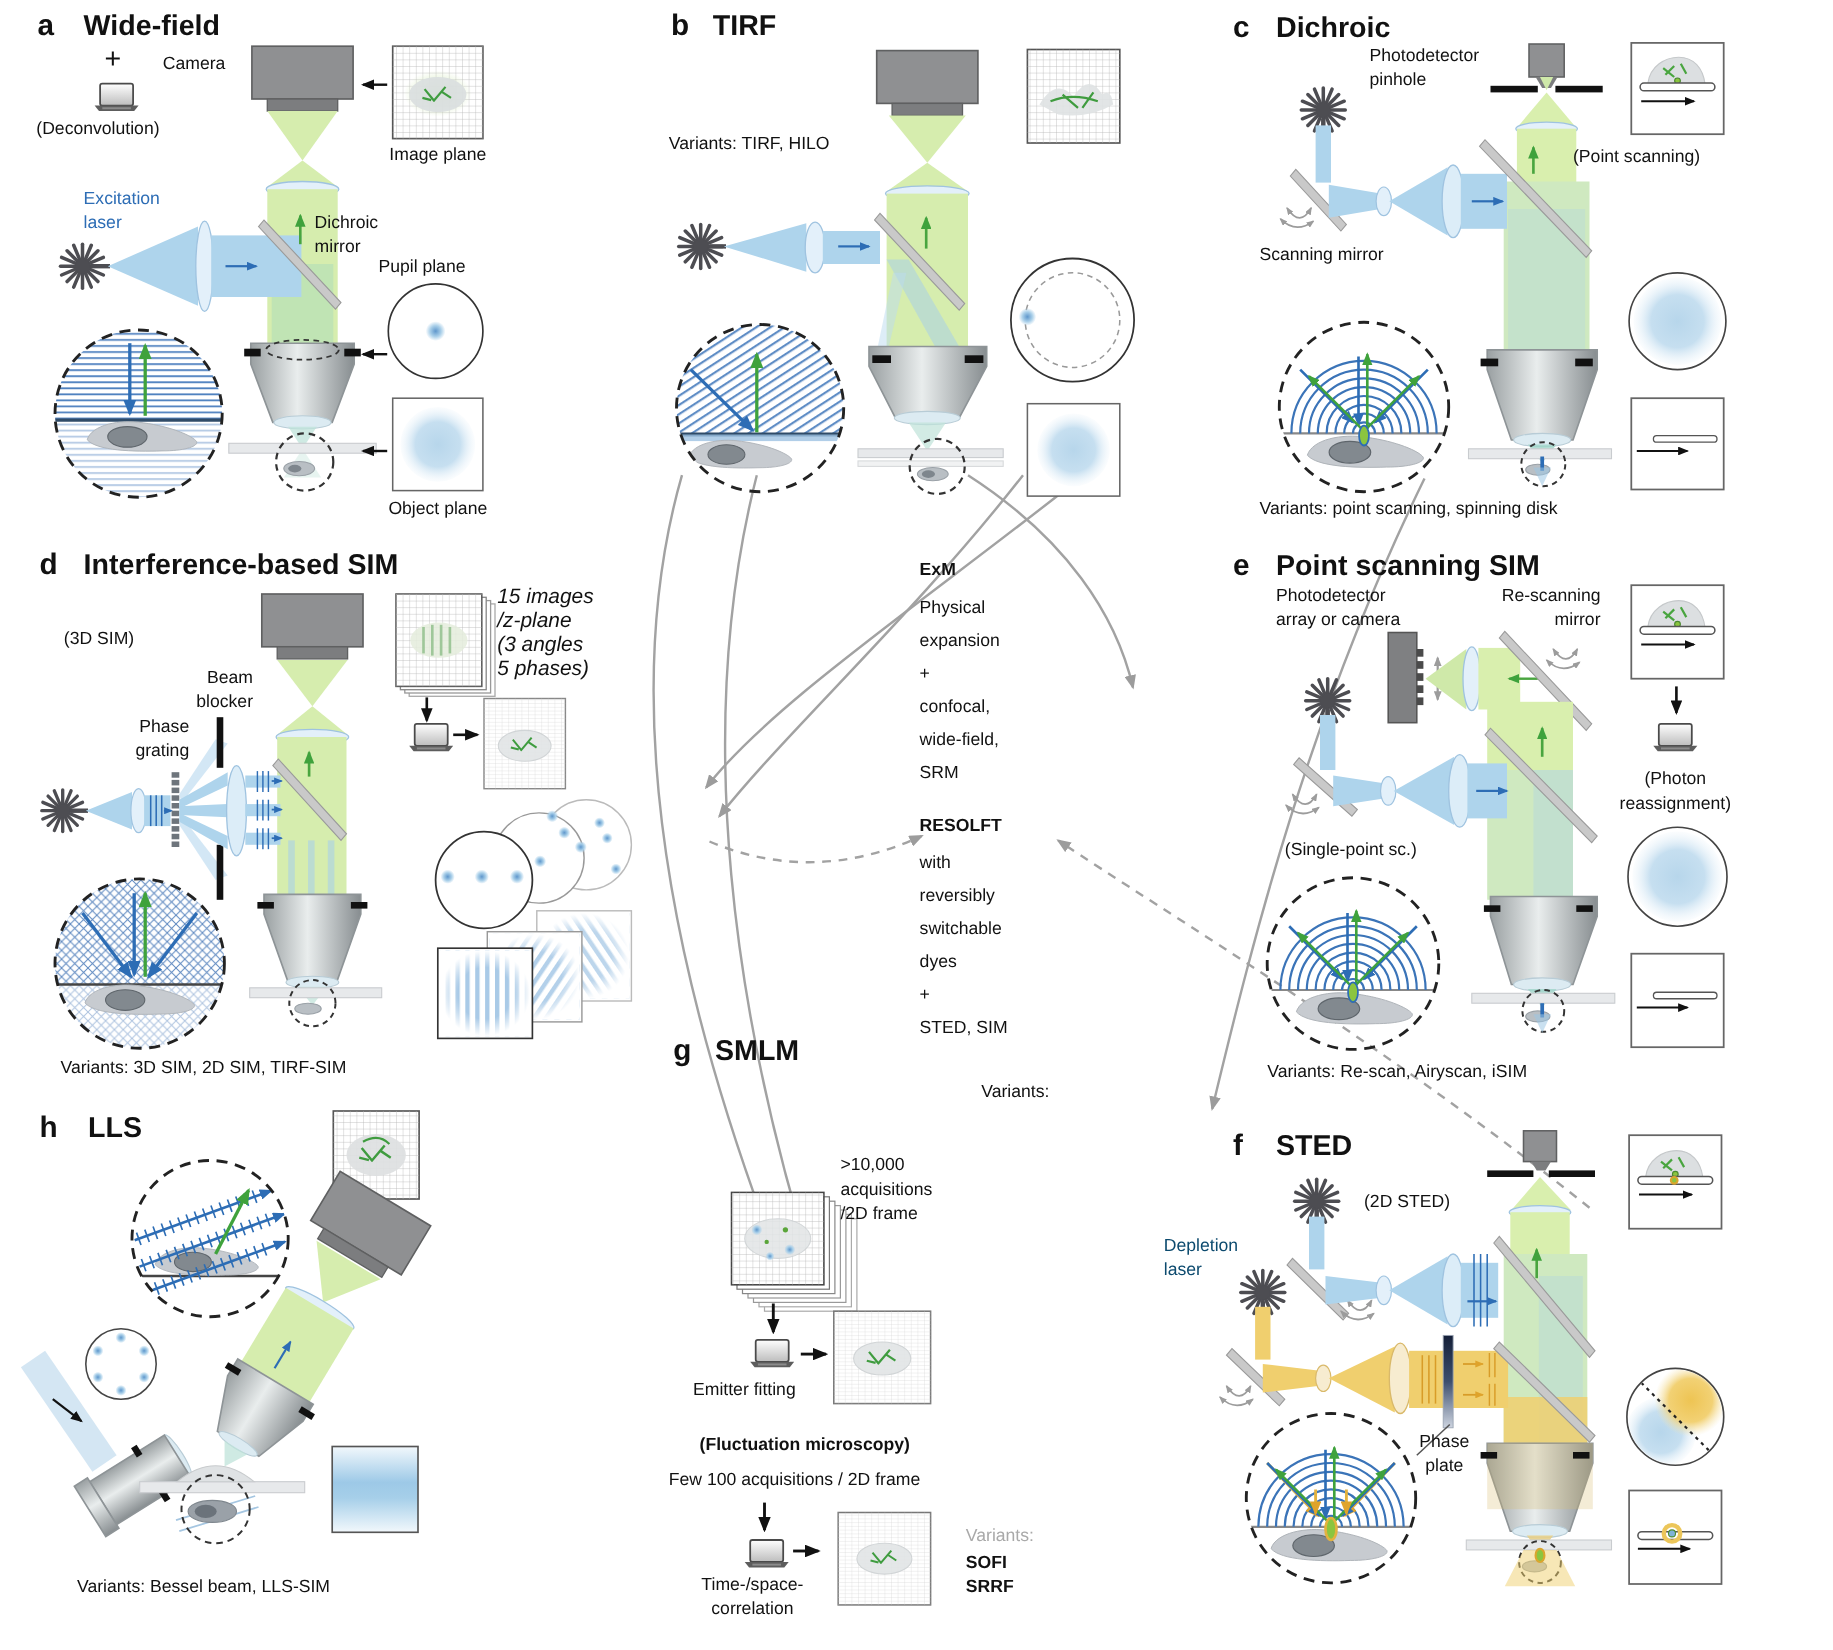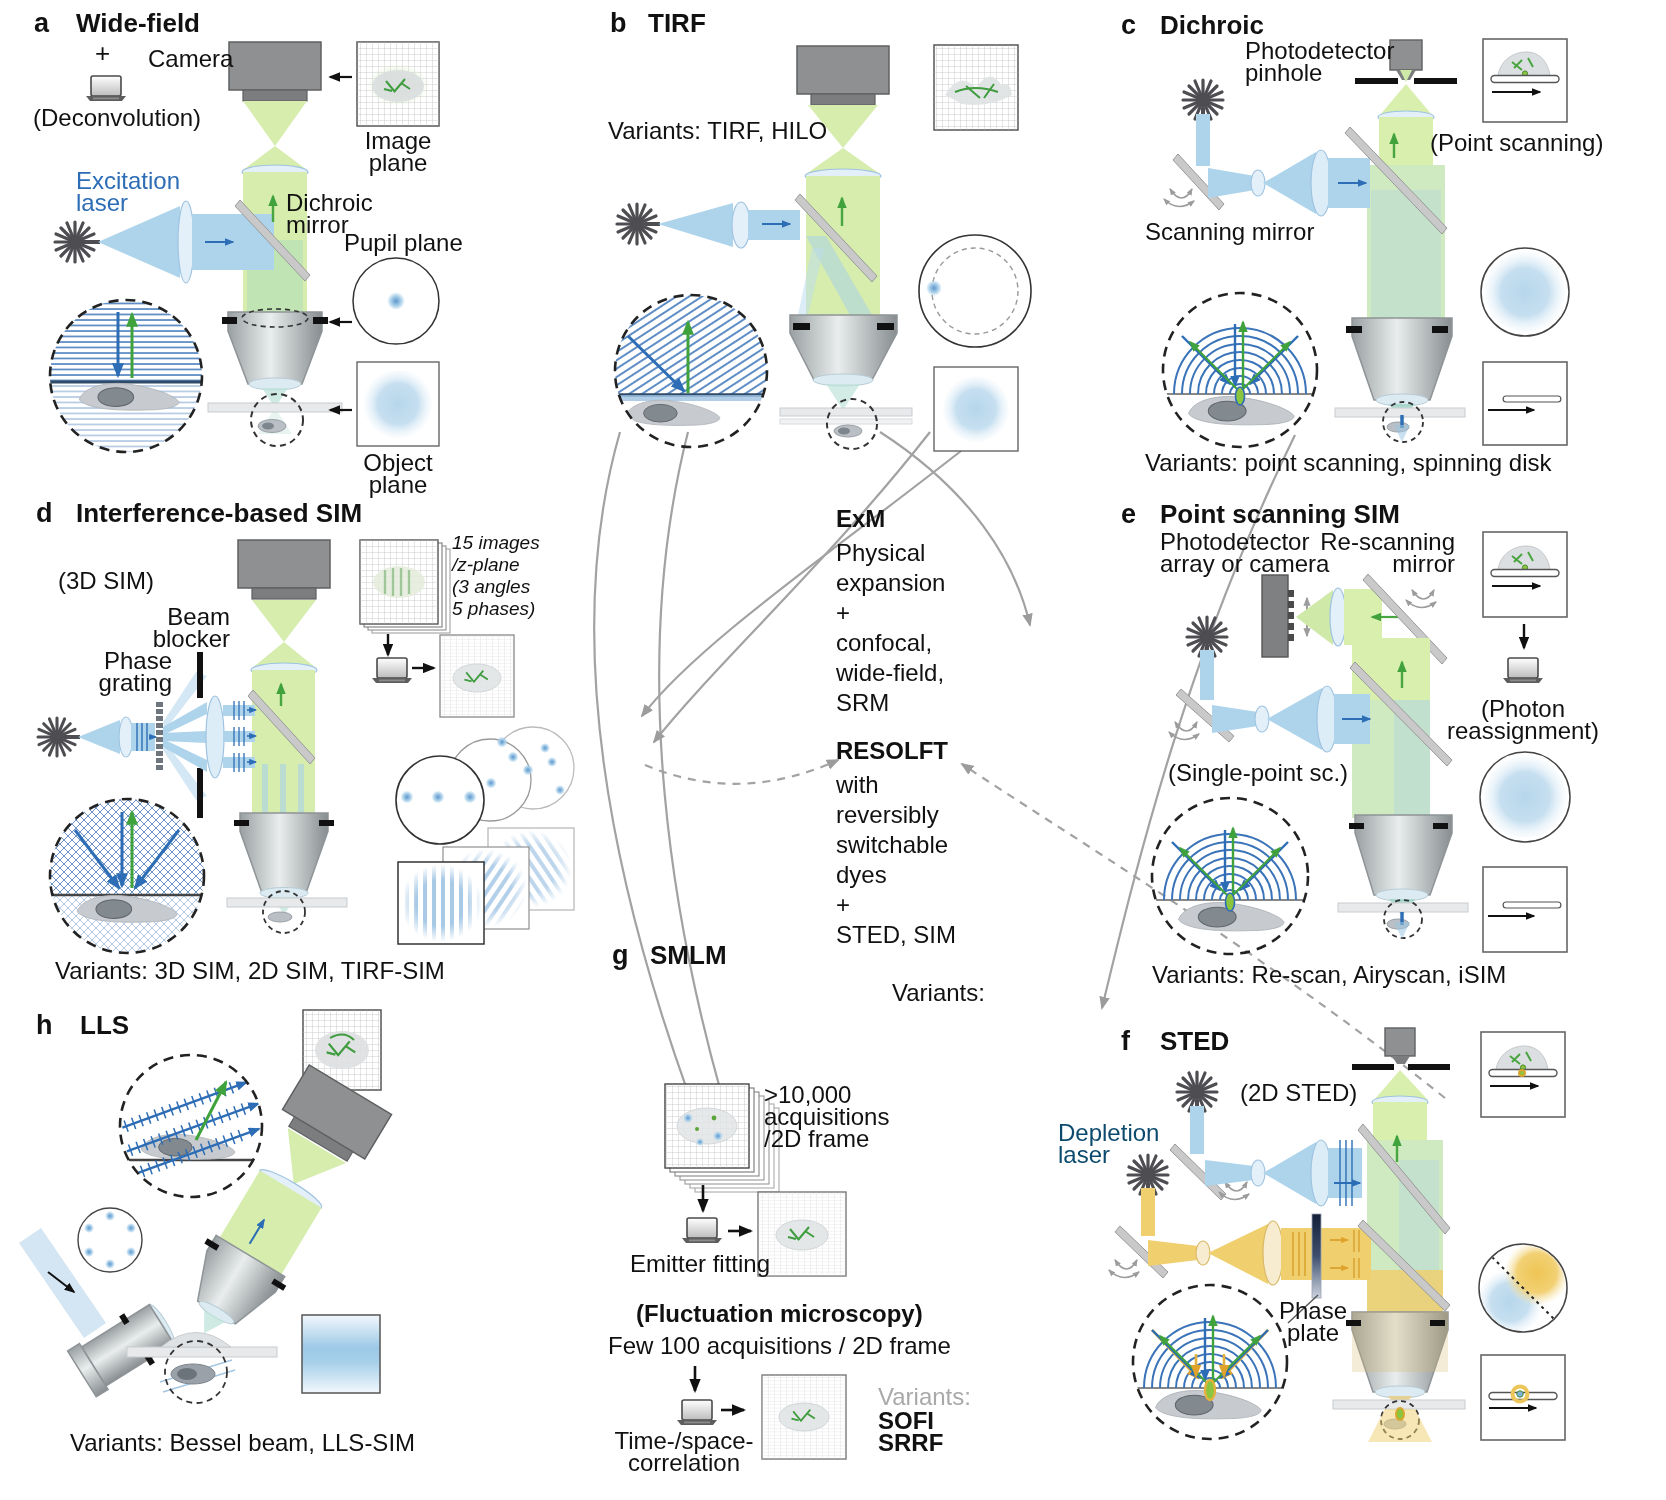--- a/index.html
+++ b/index.html
@@ -1,19 +1,19 @@
 <!DOCTYPE html>
 <html><head>
 <meta charset="utf-8">
 <style>
   html,body{margin:0;padding:0;background:#fff;}
   #fig{position:relative;width:1666px;height:1500px;background:#fff;overflow:hidden;
        font-family:"Liberation Sans","DejaVu Sans",sans-serif;color:#111;}
   #art{position:absolute;left:0;top:0;}
-  .lbl{position:absolute;font-size:24px;line-height:22px;white-space:pre-line;color:#111;}
+  .lbl{position:absolute;font-size:16px;line-height:22px;white-space:pre-line;color:#111;}
   .b{font-weight:bold;}
   .t{font-size:26px;font-weight:bold;}
   .letter{font-size:27px;font-weight:bold;}
   .lh30{line-height:30px;}
   .sm{font-size:19px;font-style:italic;}
   .ctr{text-align:center;}
   .rgt{text-align:right;}
   .blue{color:#2d6db5;margin-left:21px;}
   .orange{color:#0c4a6e;}
   .gray{color:#a9a9a9;}
@@ -884,21 +884,21 @@
 <div class="lbl t" style="left:1160px;top:1030px;">STED</div>
 <div class="lbl" style="left:1240px;top:1082px;">(2D STED)</div>
 <div class="lbl orange" style="left:1058px;top:1122px;">Depletion
 laser</div>
 <div class="lbl ctr" style="left:1276px;top:1300px;width:74px;">Phase
 plate</div>
 
 <div class="lbl letter" style="left:612px;top:944px;">g</div>
 <div class="lbl t" style="left:650px;top:944px;">SMLM</div>
 <div class="lbl" style="left:892px;top:982px;">Variants:</div>
-<div class="lbl" style="left:764px;top:1084px;">&gt;10,000
+<div class="lbl" style="left:764px;top:1049px;">&gt;10,000
 acquisitions
 /2D frame</div>
 <div class="lbl" style="left:630px;top:1253px;">Emitter fitting</div>
 <div class="lbl b" style="left:636px;top:1303px;">(Fluctuation microscopy)</div>
 <div class="lbl" style="left:608px;top:1335px;">Few 100 acquisitions /  2D frame</div>
 <div class="lbl ctr" style="left:606px;top:1430px;width:156px;">Time-/space-
 correlation</div>
 <div class="lbl gray" style="left:878px;top:1386px;">Variants:</div>
 <div class="lbl b" style="left:878px;top:1410px;">SOFI</div>
 <div class="lbl b" style="left:878px;top:1432px;">SRRF</div>

